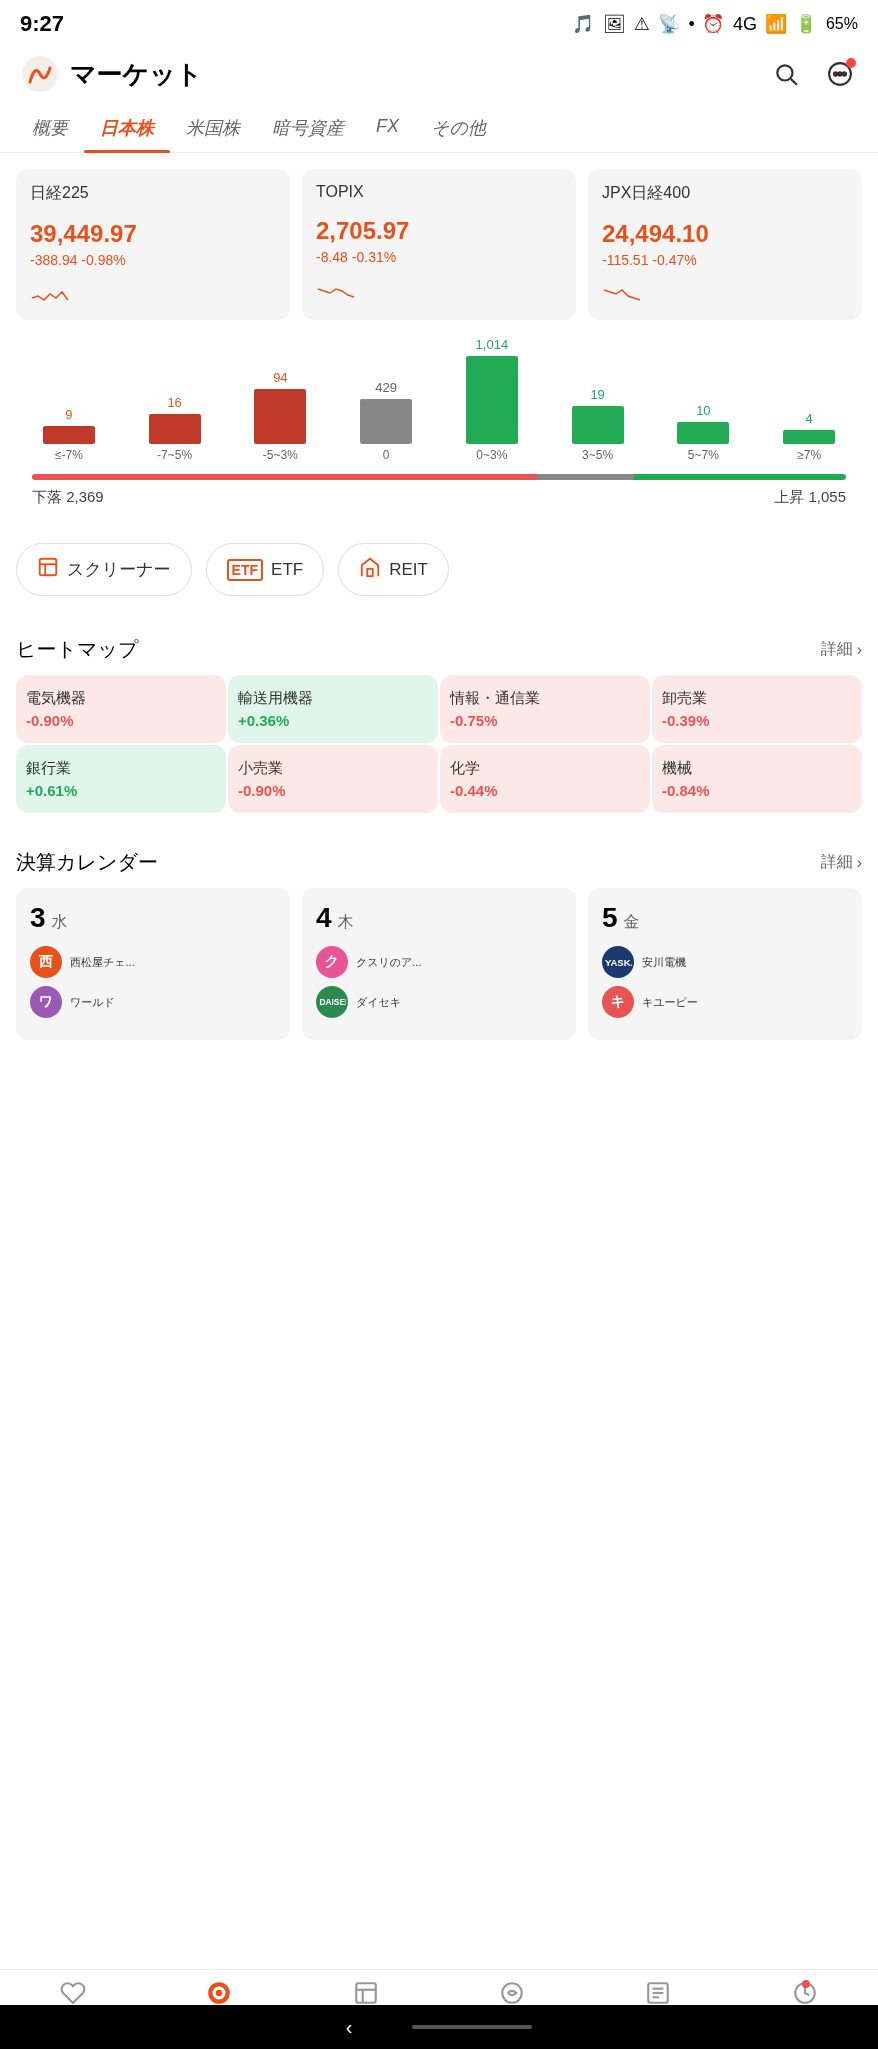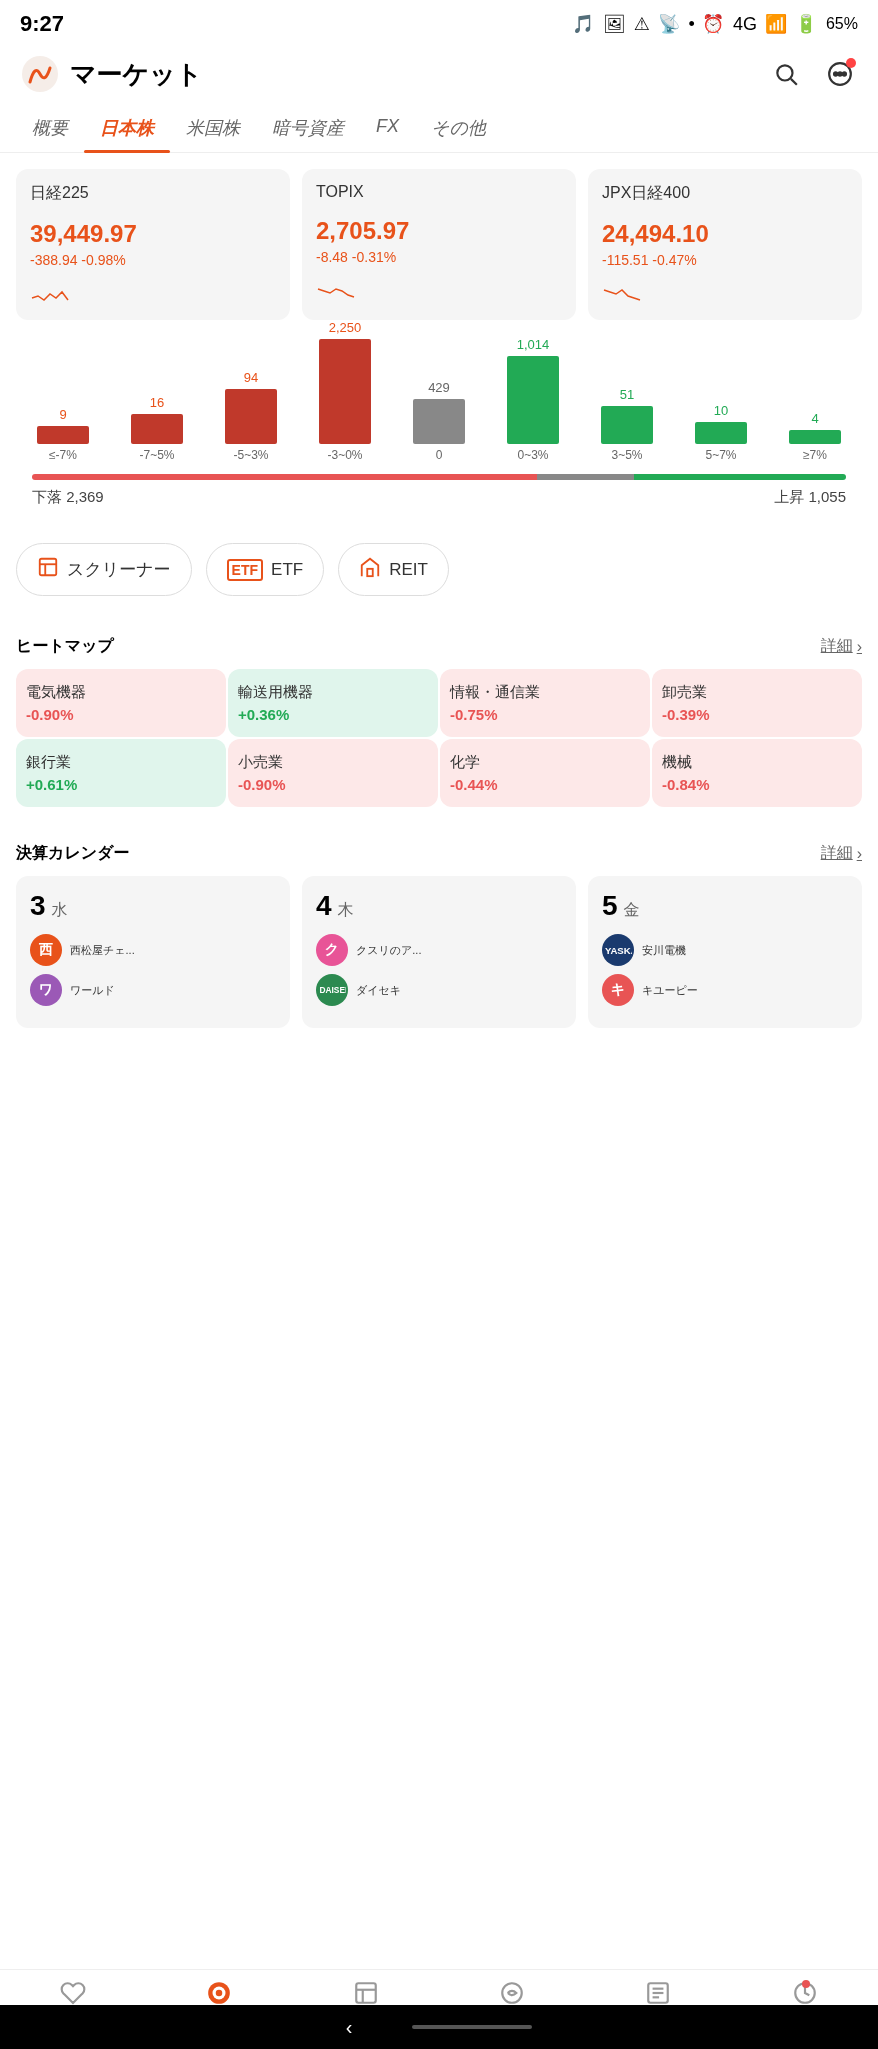--- a/index.html
+++ b/index.html
@@ -226,32 +226,31 @@
     }
 
     
     .section-header {
       display: flex;
       justify-content: space-between;
       align-items: center;
       padding: 20px 16px 12px;
     }
     .section-title {
-      font-size: 16px;
-      font-weight: 700;
+      font-size: 20px;
+      font-weight: 400;
       color: #000;
     }
     .section-detail {
       font-size: 16px;
       color: #666;
       cursor: pointer;
       display: flex;
       align-items: center;
       gap: 4px;
-      text-decoration: underline;
     }
 
     
     .heatmap-grid {
       display: grid;
       grid-template-columns: 1fr 1fr 1fr 1fr;
       gap: 2px;
       padding: 0 16px 16px;
     }
     .heatmap-cell {
@@ -488,40 +487,35 @@
       <div class="dist-bar" style="height:30px; background:#c0392b;"></div>
       <span class="dist-label">-7~5%</span>
     </div>
 
     <div class="dist-col">
       <span class="dist-count red">94</span>
       <div class="dist-bar" style="height:55px; background:#c0392b;"></div>
       <span class="dist-label">-5~3%</span>
     </div>
 
-    <div class="dist-col">
-      <span class="dist-count red">2,250</span>
-      <div class="dist-bar" style="height:105px; background:#c0392b;"></div>
-      <span class="dist-label">-3~0%</span>
-    </div>
 
     <div class="dist-col">
       <span class="dist-count" style="color:#666;">429</span>
       <div class="dist-bar" style="height:45px; background:#888;"></div>
       <span class="dist-label">0</span>
     </div>
 
     <div class="dist-col">
       <span class="dist-count green">1,014</span>
       <div class="dist-bar" style="height:88px; background:#22aa55;"></div>
       <span class="dist-label">0~3%</span>
     </div>
 
     <div class="dist-col">
-      <span class="dist-count green">51</span>
+      <span class="dist-count green">19</span>
       <div class="dist-bar" style="height:38px; background:#22aa55;"></div>
       <span class="dist-label">3~5%</span>
     </div>
 
     <div class="dist-col">
       <span class="dist-count green">10</span>
       <div class="dist-bar" style="height:22px; background:#22aa55;"></div>
       <span class="dist-label">5~7%</span>
     </div>
 

